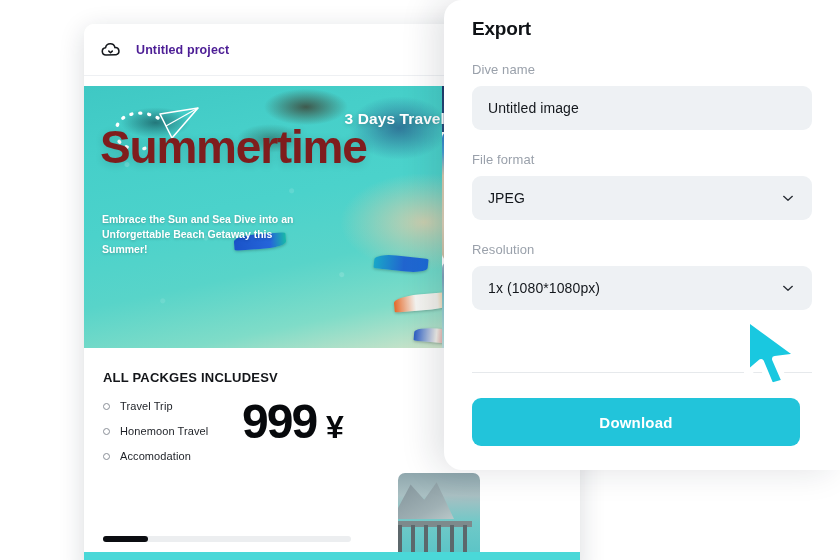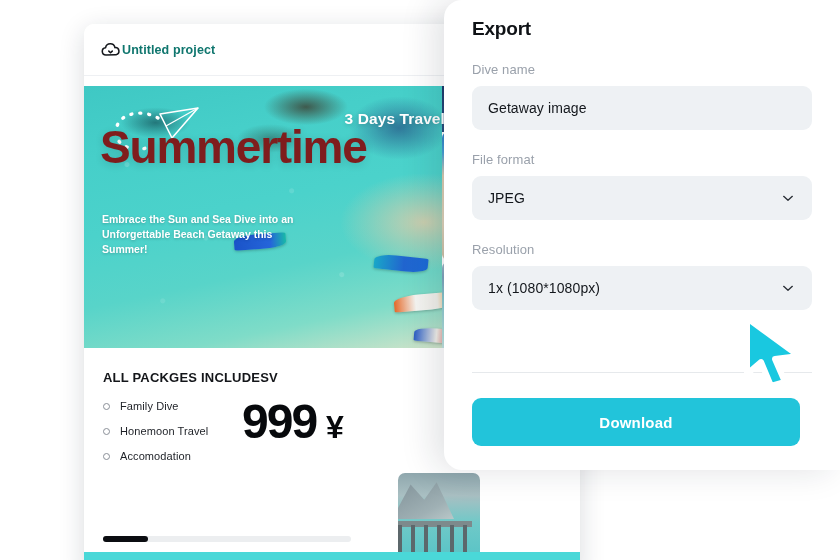--- a/index.html
+++ b/index.html
@@ -38,23 +38,24 @@
     left: 0; top: 0;
     width: 496px; height: 52px;
     background: #ffffff;
     border-bottom: 1px solid #eef0f3;
     display: flex;
     align-items: center;
     padding: 0 10px 0 16px;
   }
   #cloud-icon { width: 22px; height: 22px; flex: 0 0 auto; }
   #project-title {
+    margin-left: 14px;
     font-size: 12.5px;
     font-weight: 700;
-    color: #0f766e;
+    color: #4c1d95;
     letter-spacing: .1px;
   }
   #play-button {
     margin-left: auto;
     width: 30px; height: 30px;
     border-radius: 8px;
     background: #eef0f3;
     display: flex; align-items: center; justify-content: center;
     margin-right: 4px;
   }
@@ -323,21 +324,21 @@
         <div id="headline">Summertime</div>
         <div id="hero-body">Embrace the Sun and Sea Dive into an Unforgettable Beach Getaway this Summer!</div>
       </div>
 
       <div id="lower">
         <div id="packages-title">ALL PACKGES INCLUDESV</div>
 
         <div id="feature-list">
           <div class="feature-row">
             <span class="feature-bullet"></span>
-            <span class="feature-label">Family Dive</span>
+            <span class="feature-label">Travel Trip</span>
           </div>
           <div class="feature-row">
             <span class="feature-bullet"></span>
             <span class="feature-label">Honemoon Travel</span>
           </div>
           <div class="feature-row">
             <span class="feature-bullet"></span>
             <span class="feature-label">Accomodation</span>
           </div>
         </div>
@@ -370,21 +371,21 @@
 
     </div>
   </div>
 
   <div id="export-panel">
 
     <div id="export-title">Export</div>
 
     <div class="field-label">Dive name</div>
     <div class="field-box">
-      <span class="field-value">Getaway image</span>
+      <span class="field-value">Untitled image</span>
     </div>
 
     <div class="field-label">File format</div>
     <div class="field-box">
       <span class="field-value">JPEG</span>
       <span class="chev">
         <svg viewBox="0 0 24 24" width="16" height="16" fill="none" stroke="#2a2f36" stroke-width="2" stroke-linecap="round" stroke-linejoin="round">
           <path d="M5.5 9.5L12 15.5l6.5-6"></path>
         </svg>
       </span>

